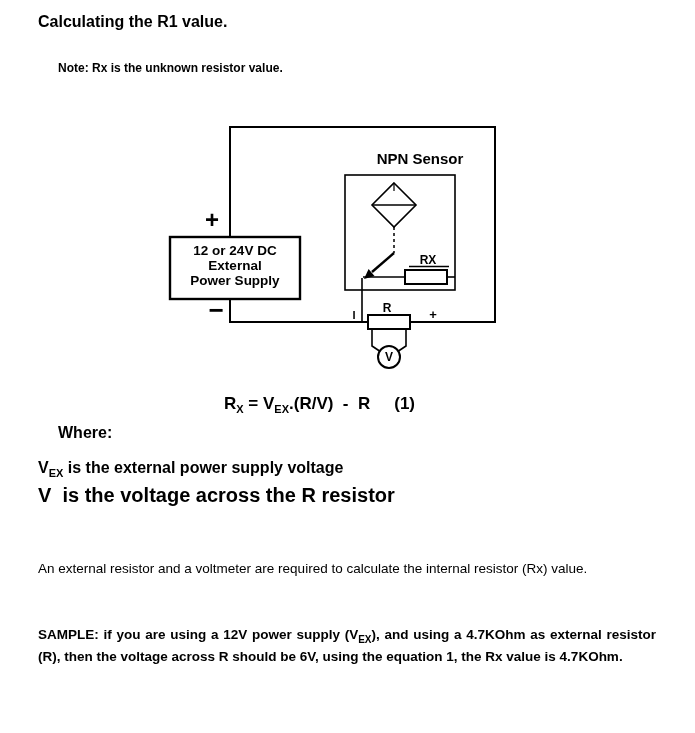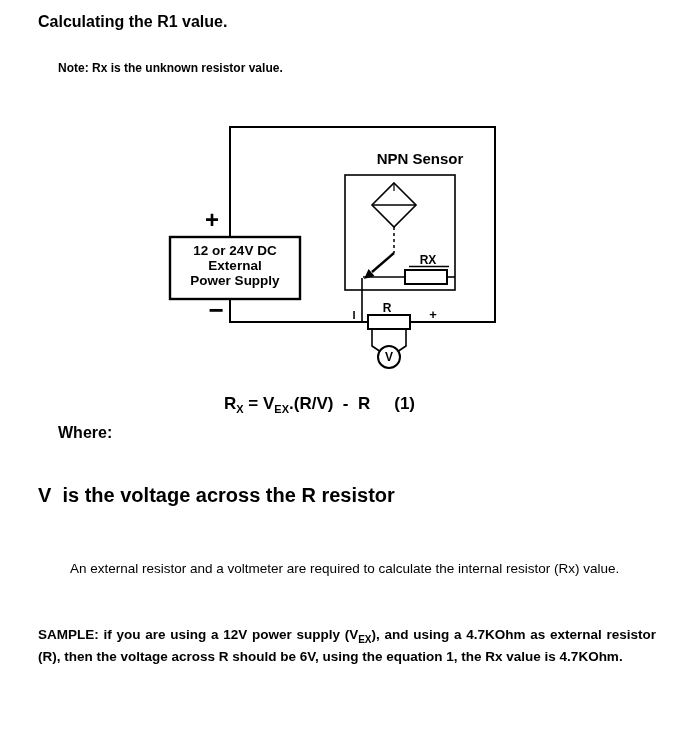--- a/index.html
+++ b/index.html
@@ -13,21 +13,21 @@
   .diagram text { font-family:"Liberation Sans", sans-serif; font-weight:bold; fill:#000; }
   .wire { stroke:#000; fill:none; }
   .equation { position:absolute; left:224px; top:394px; font-size:17px; font-weight:bold; white-space:pre; }
   .equation sub { font-size:11px; }
   .eq-num { margin-left:24px; }
   .where-label { position:absolute; left:38px; top:424px; font-size:16px; font-weight:bold;margin-left:20px; }
   .vex-line { position:absolute; left:38px; top:459px; font-size:16px; font-weight:bold; }
   .vex-line sub { font-size:11px; font-weight:bold; }
   .v-line { position:absolute; left:38px; top:484px; font-size:20px; font-weight:bold; white-space:pre; }
   .para { position:absolute; left:38px; width:618px; font-size:13.5px; line-height:17px; text-align:justify; }
-  .p1 { top:560px; font-weight:normal;margin-left:32px; }
+  .p1 { top:560px; font-weight:normal; }
   .p2 { top:606px; font-weight:bold; }
   .p3 { top:626px; font-weight:bold; }
   .p3 sub { font-size:10px; }
 </style>
 </head>
 <body>
 
 <div class="page">
 
   <div class="title">Calculating the R1 value.</div>
@@ -71,20 +71,21 @@
     <text x="235" y="155" font-size="13.5" text-anchor="middle">External</text>
     <text x="235" y="170" font-size="13.5" text-anchor="middle">Power Supply</text>
     <text x="212" y="113" font-size="24" text-anchor="middle">+</text>
     <text x="216" y="204" font-size="26" text-anchor="middle">−</text>
   </svg>
 
   <div class="equation"><span>R</span><sub>X</sub><span> = V</span><sub>EX</sub><span>.(R/V)  -  R</span><span class="eq-num">(1)</span></div>
 
   <div class="where-label">Where:</div>
 
+  <div class="vex-line"><span>V</span><sub>EX</sub><span> is the external power supply voltage</span></div>
 
   <div class="v-line">V  is the voltage across the R resistor</div>
 
   <div class="para p1">An external resistor and a voltmeter are required to calculate the internal resistor (Rx) value.</div>
 
 
   <div class="para p3"><span>SAMPLE: if you are using a 12V power supply (V</span><sub>EX</sub><span>), and using a 4.7KOhm as external resistor (R), then the voltage across R should be 6V, using the equation 1, the Rx value is 4.7KOhm.</span></div>
 
 </div>
 

